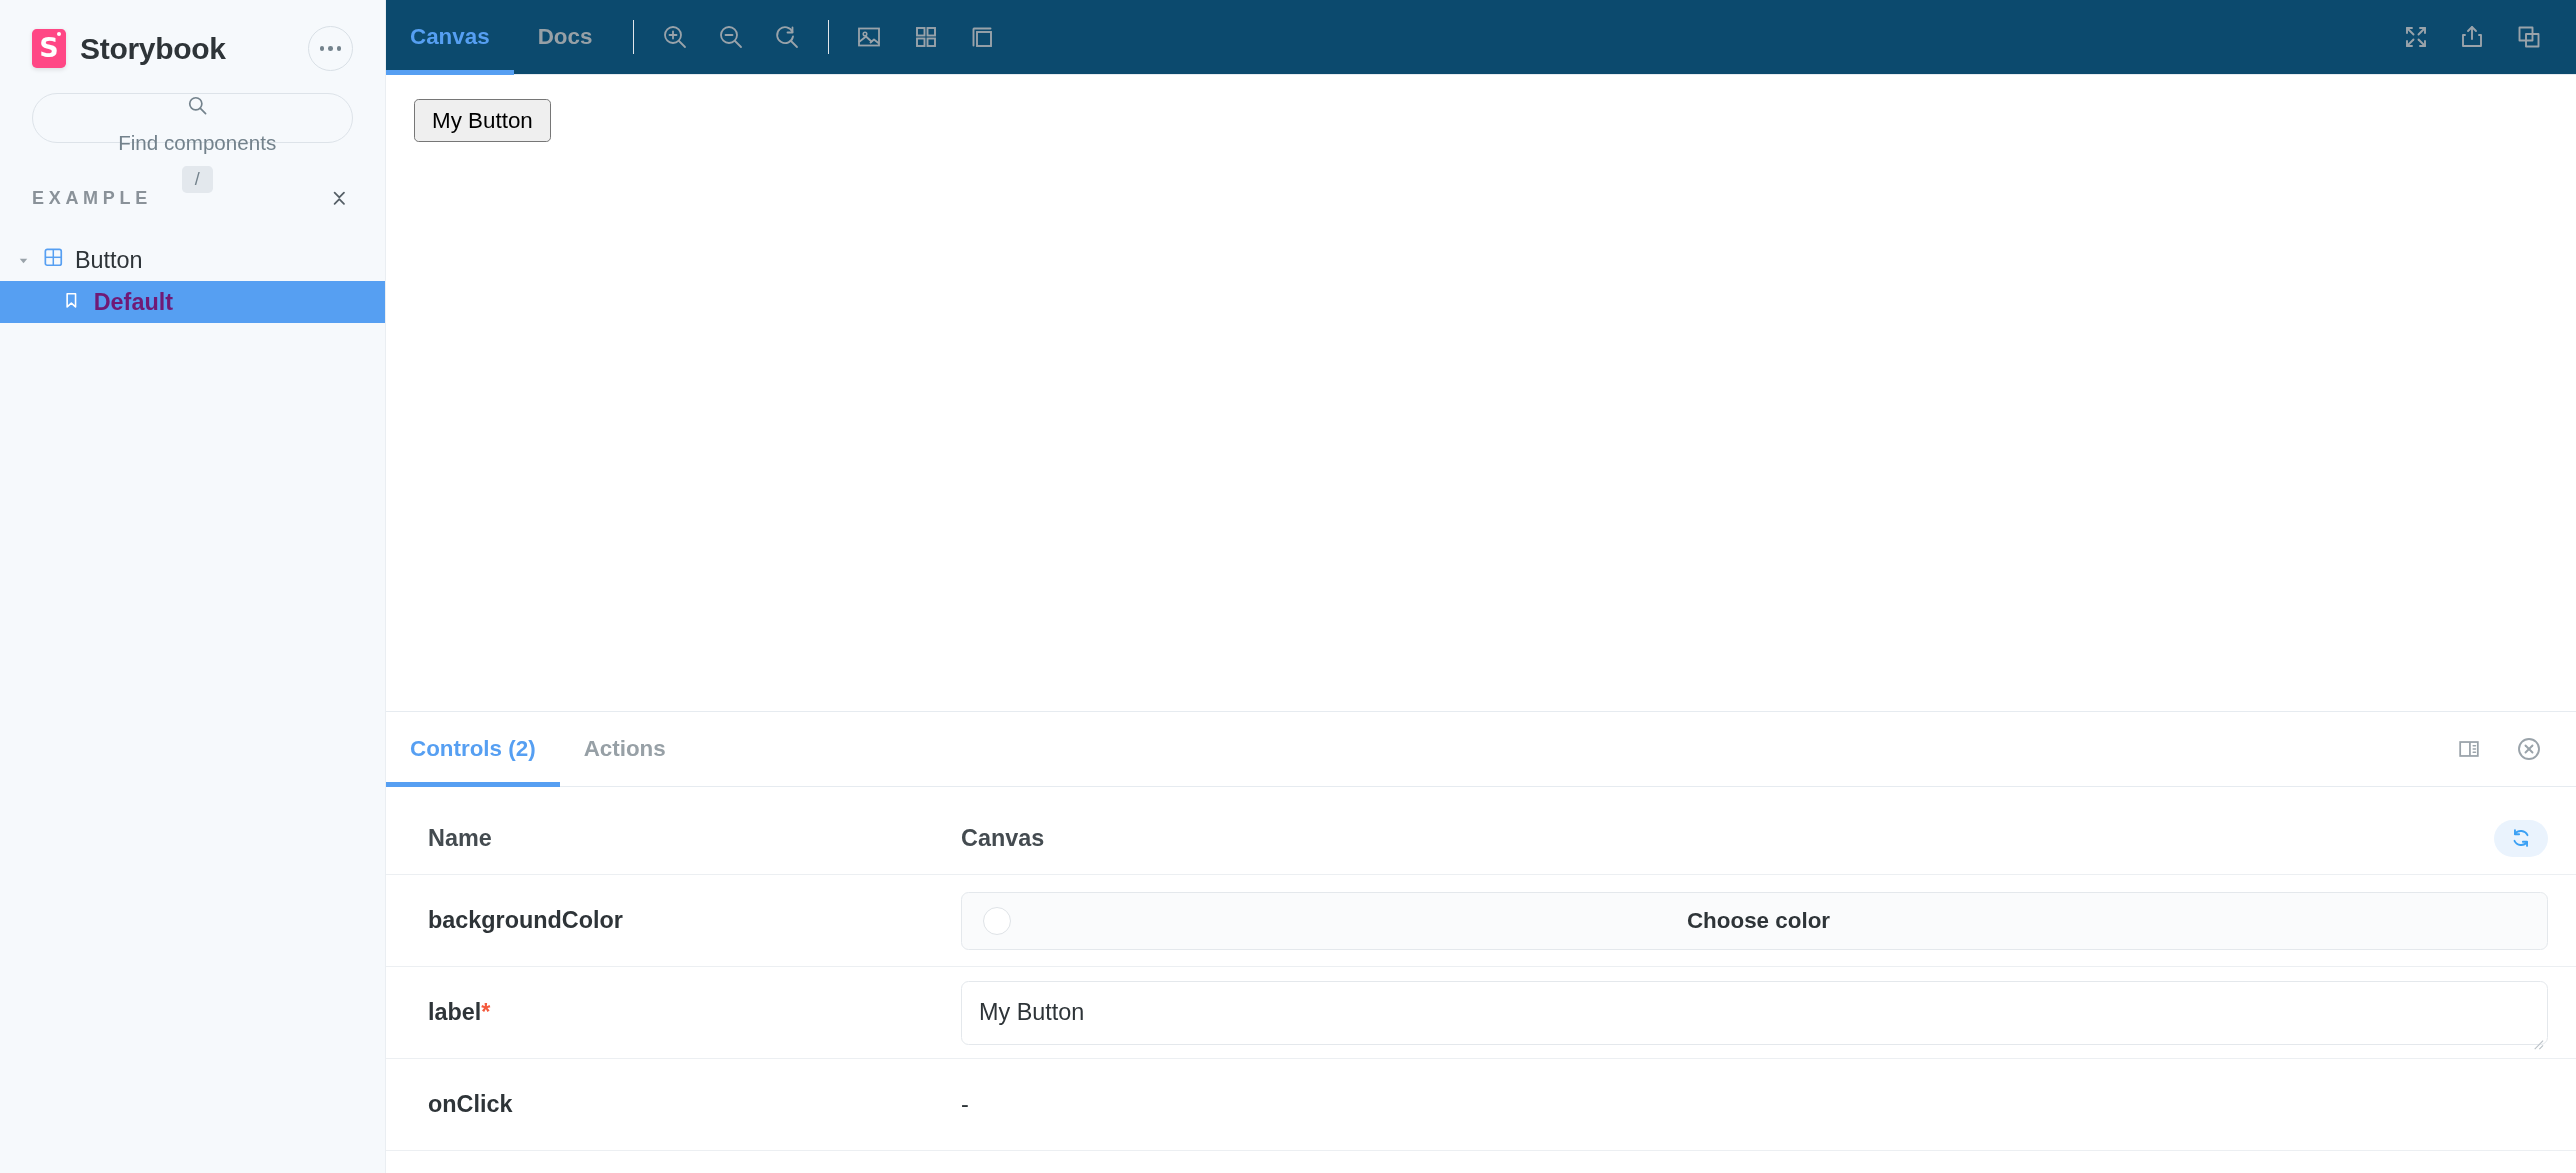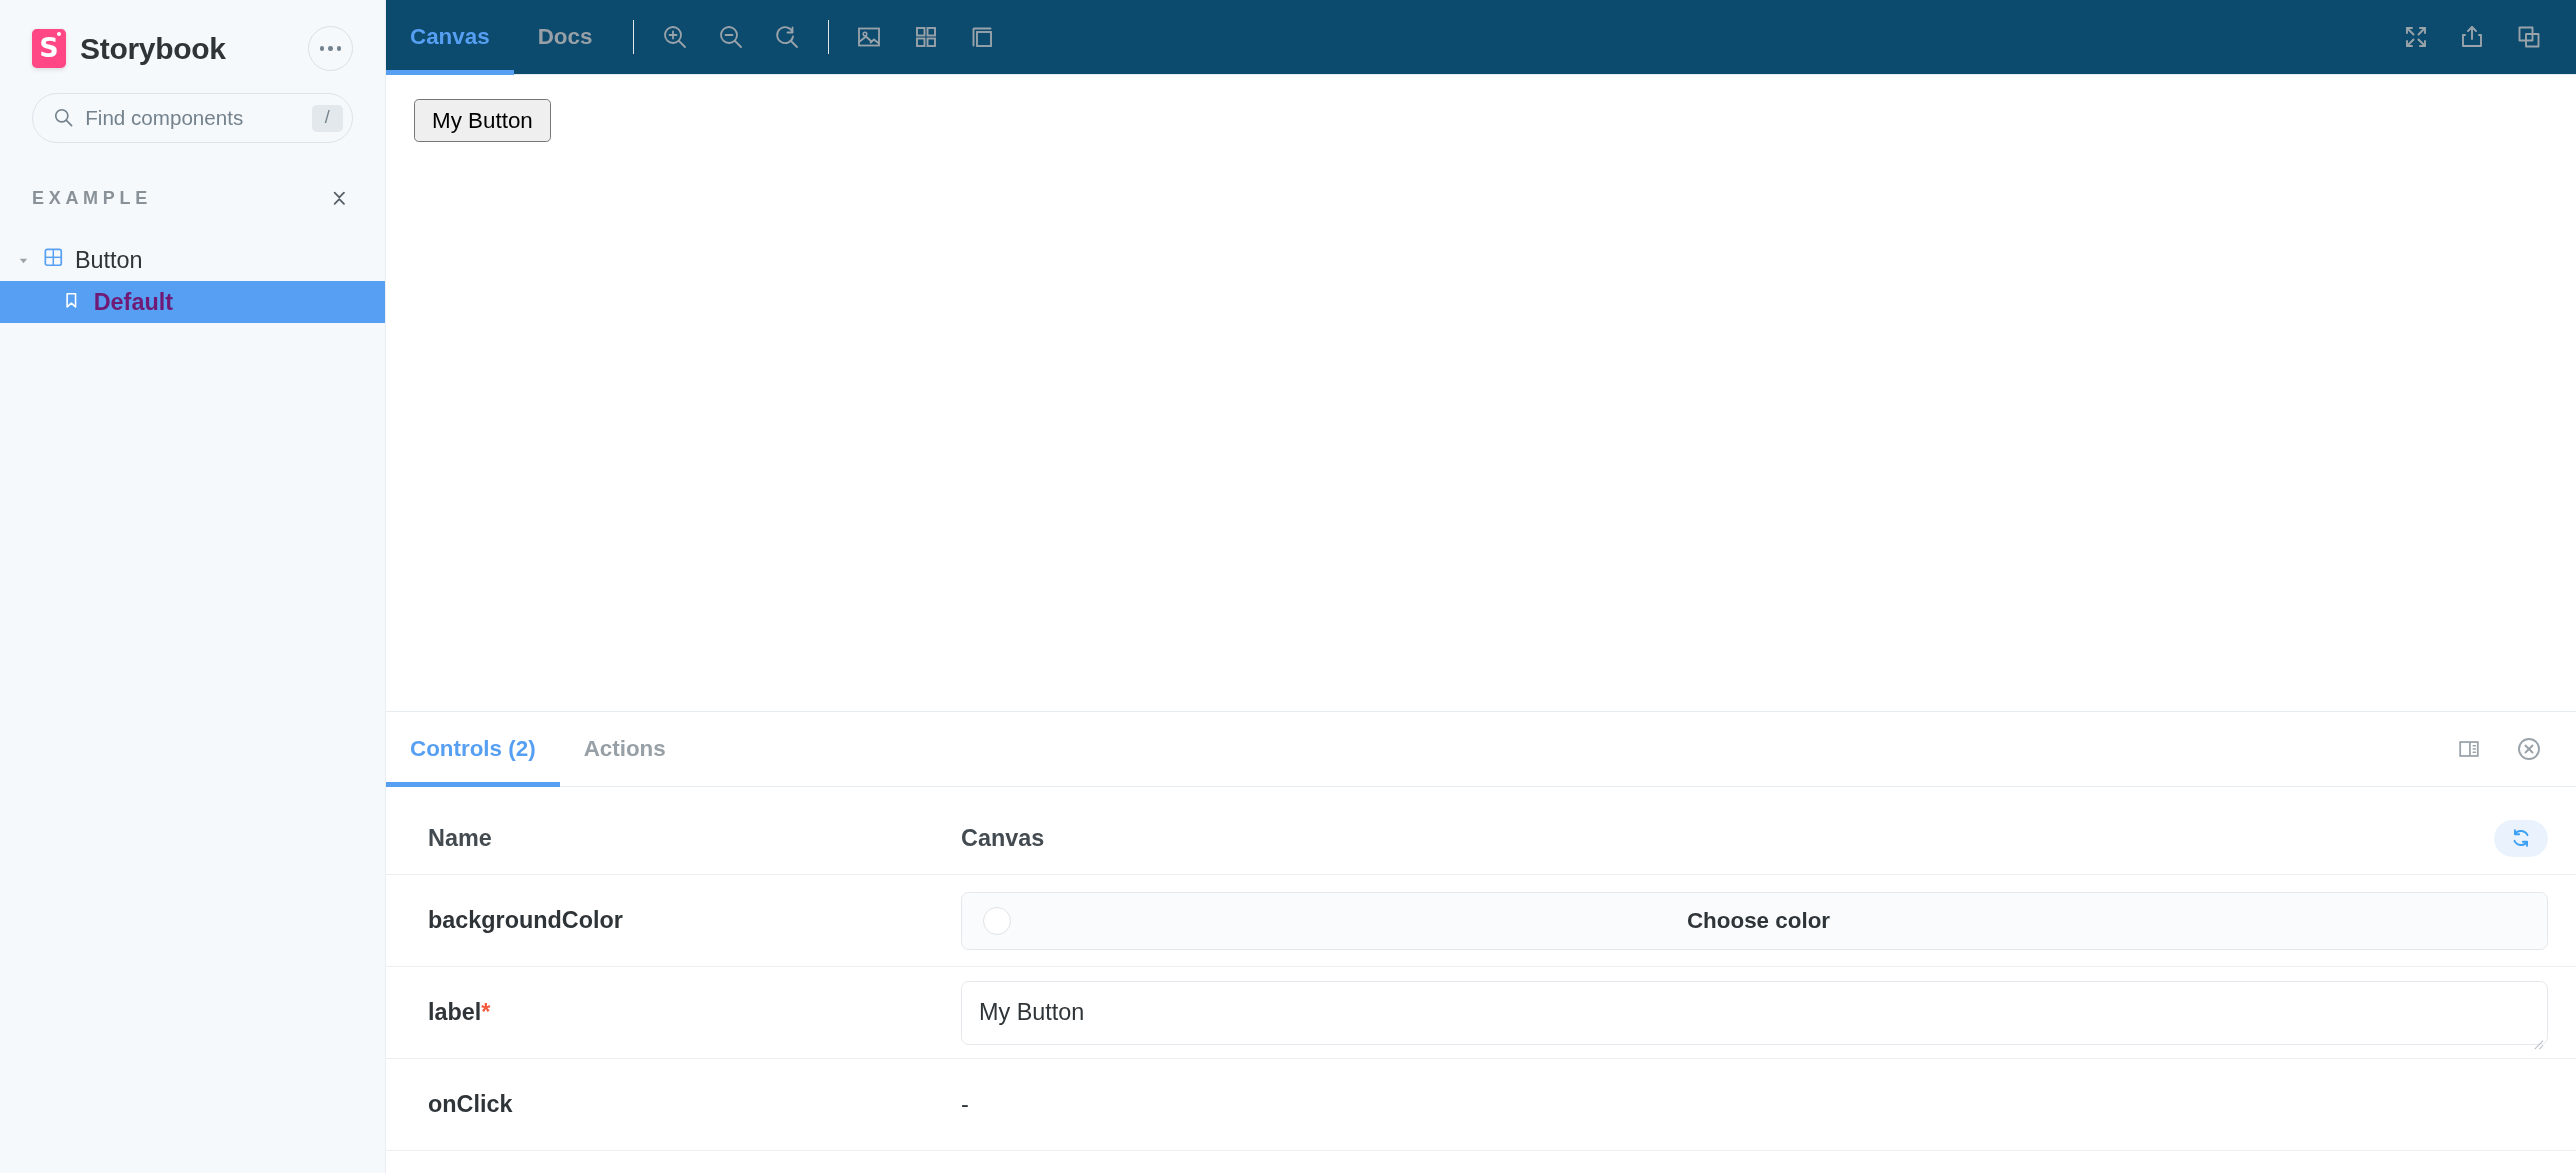--- a/index.html
+++ b/index.html
@@ -46,21 +46,21 @@
     border: 0.9px solid #d9e0e6; background: transparent;
     display: flex; align-items: center; justify-content: center; gap: 3.7px;
     cursor: pointer;
   }
   .menu-btn span { width: 4.7px; height: 4.7px; border-radius: 50%; background: #73828c; }
 
   .search-wrap { padding: 22.4px 32px 0 32px; }
   .search-box {
     display: flex; align-items: center; gap: 11.2px;
     height: 50px; border: 0.9px solid #dde3e9; border-radius: 25px;
-    background: transparent; padding: 0 9.3px 0 18.7px;
+    background: transparent; padding: 0 9.3px 0 18.7px; flex-direction: column;
   }
   .search-box .ph {
     flex: 1; font-size: 20.6px; color: #73828c;
   }
   .slash-key {
     background: #e3e8ed; color: #73828c; border-radius: 4.7px;
     font-size: 18px; padding: 3.7px 13px; line-height: 1.1;
   }
 
   .section-head {

